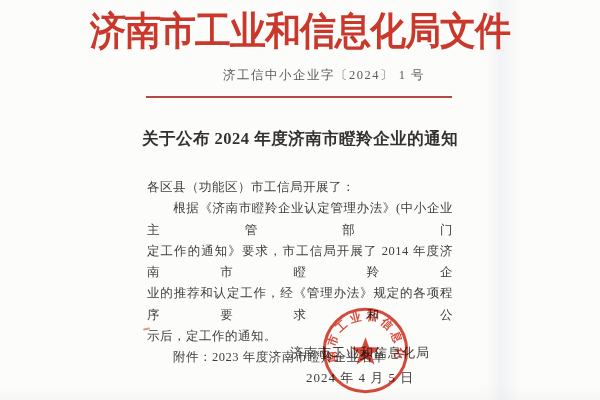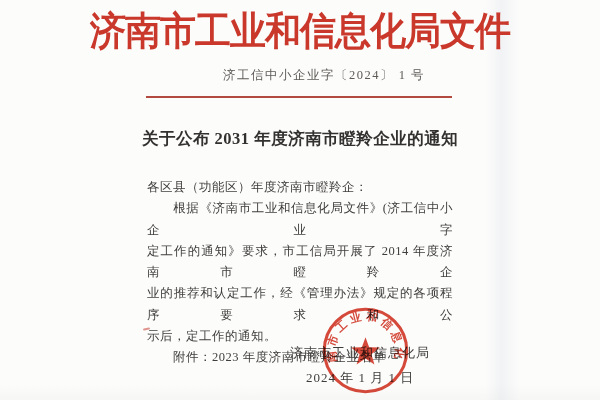--- a/index.html
+++ b/index.html
@@ -99,34 +99,34 @@
   <div class="artifact-right"></div>
   <div class="artifact-bottom"></div>
   <div class="stray-mark"></div>
 
   <div class="header-title">济南市工业和信息化局文件</div>
 
   <div class="doc-number">济工信中小企业字〔2024〕 1 号</div>
 
   <div class="red-divider"></div>
 
-  <div class="document-title">关于公布 2031 年度济南市瞪羚企业的通知</div>
+  <div class="document-title">关于公布 2024 年度济南市瞪羚企业的通知</div>
 
   <div class="body-paragraph">
-    <div class="body-line">各区县（功能区）年度济南市瞪羚企：</div>
-    <div class="body-line justify">　　根据《济南市工业和信息化局文件》(济工信中小企业字</div>
+    <div class="body-line">各区县（功能区）市工信局开展了：</div>
+    <div class="body-line justify">　　根据《济南市瞪羚企业认定管理办法》(中小企业主管部门</div>
     <div class="body-line justify">定工作的通知》要求，市工信局开展了 2014 年度济南市瞪羚企</div>
     <div class="body-line justify">业的推荐和认定工作，经《管理办法》规定的各项程序要求和公</div>
     <div class="body-line">示后，定工作的通知。</div>
     <div class="body-line">　　附件：2023 年度济南市瞪羚企业名单</div>
   </div>
 
   <div class="signature-block">
     <div class="signature-org">济南市工业和信息化局</div>
-    <div class="signature-date">2024 年 1 月 1 日</div>
+    <div class="signature-date">2024 年 4 月 5 日</div>
   </div>
 
   <svg class="official-seal" viewBox="0 0 100 100" xmlns="http://www.w3.org/2000/svg">
     <defs>
       <path id="sealArc" d="M 20,66 A 34,34 0 1 1 80,66" fill="none"></path>
     </defs>
     <circle cx="50" cy="50" r="46.3" fill="none" stroke="#d43a2a" stroke-width="3.4"></circle>
     <text font-size="12.5" fill="#d43a2a" letter-spacing="4" font-weight="bold" font-family="Liberation Serif, DejaVu Serif, serif">
       <textPath href="#sealArc" startOffset="50%" text-anchor="middle">济南市工业和信息化局</textPath>
     </text>

